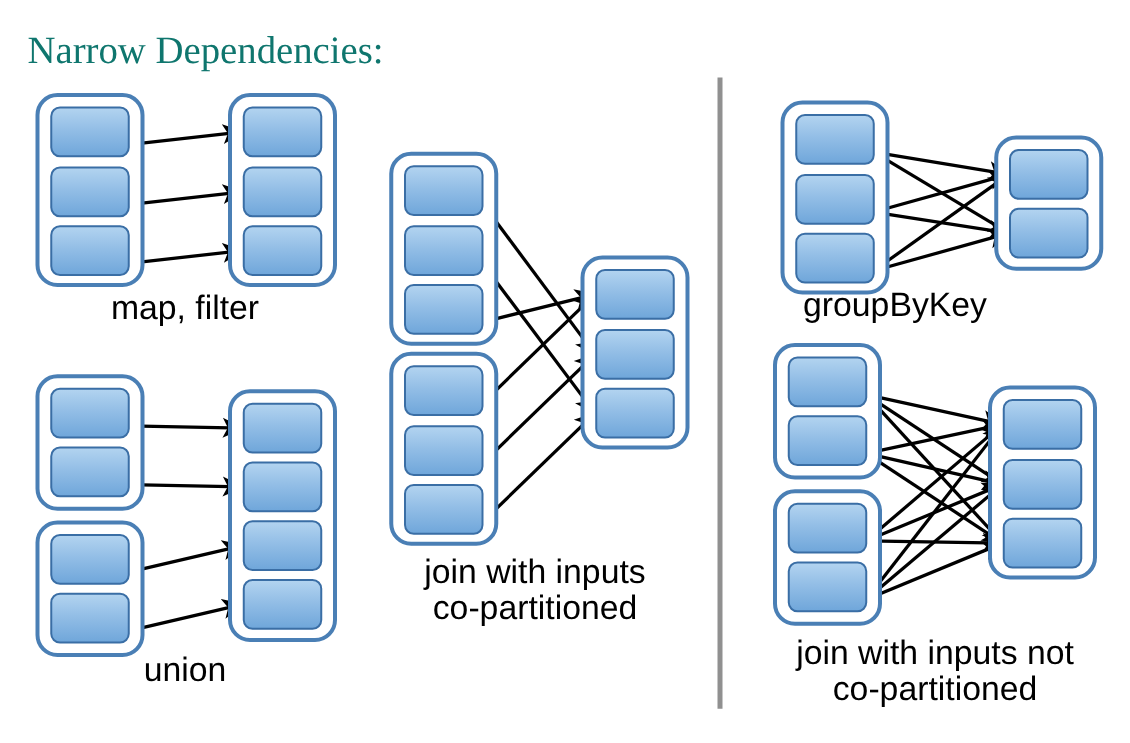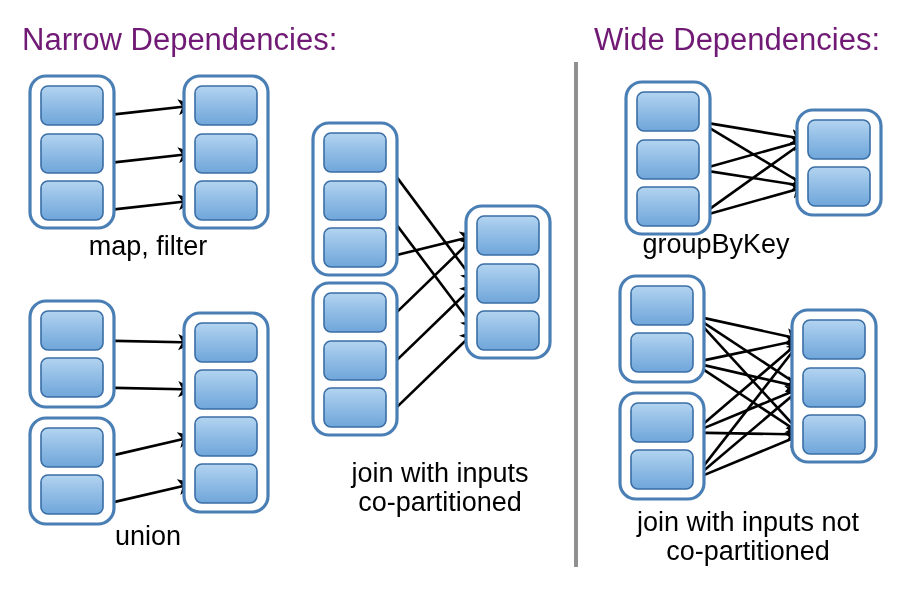--- a/index.html
+++ b/index.html
@@ -10,23 +10,23 @@
   #stage {
     position: relative;
     width: 904px;
     height: 594px;
     background: #ffffff;
     overflow: hidden;
     font-family: "Liberation Sans", sans-serif;
   }
   .heading {
     position: absolute;
-    font-family: Liberation Sans, sans-serif;
+    font-family: Liberation Serif, serif;
     font-size: 31px;
-    color: #701a75;
+    color: #0f766e;
     white-space: nowrap;
     line-height: 1;
   }
   .caption {
     position: absolute;
     font-family: "Liberation Sans", sans-serif;
     font-size: 27px;
     color: #000000;
     text-align: center;
     line-height: 1.08;
@@ -59,21 +59,20 @@
     stroke-width: 2.6;
     fill: none;
   }
 </style>
 </head>
 <body>
 
 <div id="stage" style="width: 904px; height: 594px; background: rgb(255, 255, 255);">
 
   <div class="heading" id="heading-narrow" style="left: 22px; top: 24px;">Narrow Dependencies:</div>
-  <div class="heading" id="heading-wide" style="left: 594px; top: 24px;">Wide Dependencies:</div>
 
   <div class="divider" id="divider" style="left: 574px; top: 62px; width: 4px; height: 505px; background: rgb(144, 144, 144);"></div>
 
   <svg class="graph" viewBox="0 0 904 594" id="graph">
     <defs>
       <linearGradient id="boxGrad" x1="0" y1="0" x2="0" y2="1">
         <stop offset="0%" stop-color="#b3d4f0"></stop>
         <stop offset="45%" stop-color="#93bee6"></stop>
         <stop offset="100%" stop-color="#6fa6da"></stop>
       </linearGradient>
@@ -182,20 +181,20 @@
           <rect class="partition-box" x="803" y="320" width="62" height="39" rx="7" ry="7" fill="url(#boxGrad)" stroke="#3a6ea5"></rect>
           <rect class="partition-box" x="803" y="368" width="62" height="39" rx="7" ry="7" fill="url(#boxGrad)" stroke="#3a6ea5"></rect>
           <rect class="partition-box" x="803" y="415" width="62" height="39" rx="7" ry="7" fill="url(#boxGrad)" stroke="#3a6ea5"></rect>
         </g>
       </g>
   </svg>
 
   <div id="captions-layer">
       <div class="caption" style="width: 300px; left: -2px; top: 232px;">map, filter</div>
       <div class="caption" style="width: 300px; left: -2px; top: 522px;">union</div>
-      <div class="caption" style="width: 320px; left: 280px; top: 443px; margin-top: 16px;">join with inputs
+      <div class="caption" style="width: 320px; left: 268px; top: 443px;">join with inputs
 co-partitioned</div>
       <div class="caption" style="width: 320px; left: 556px; top: 230px;">groupByKey</div>
       <div class="caption" style="width: 340px; left: 578px; top: 508px;">join with inputs not
 co-partitioned</div>
     </div>
 
 </div>
 
 </body></html>

